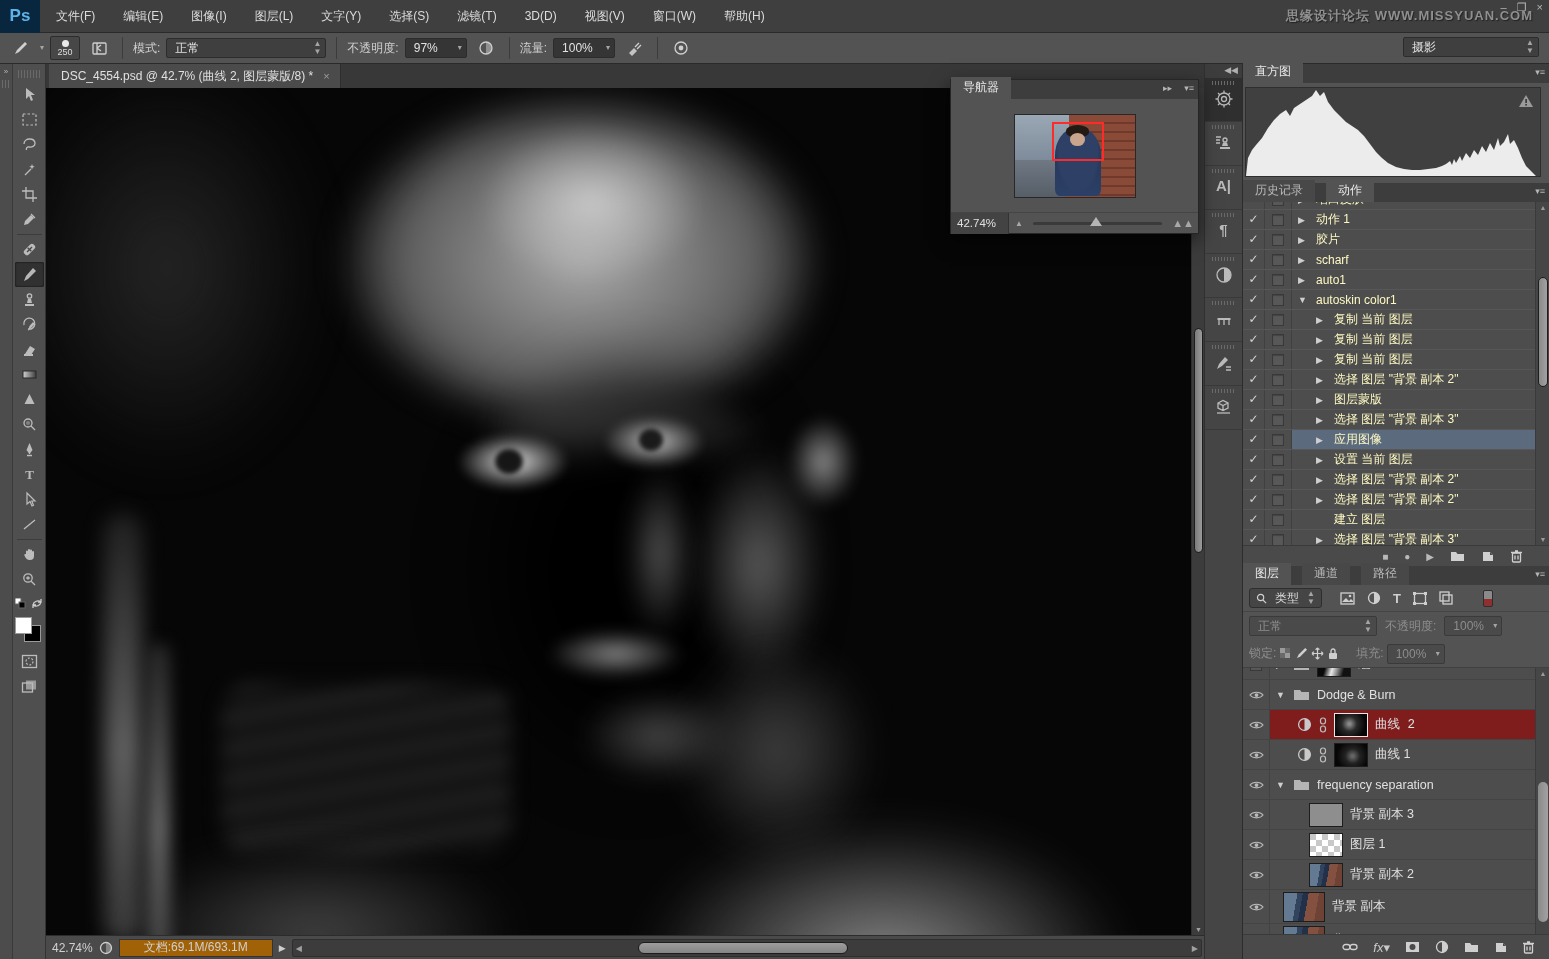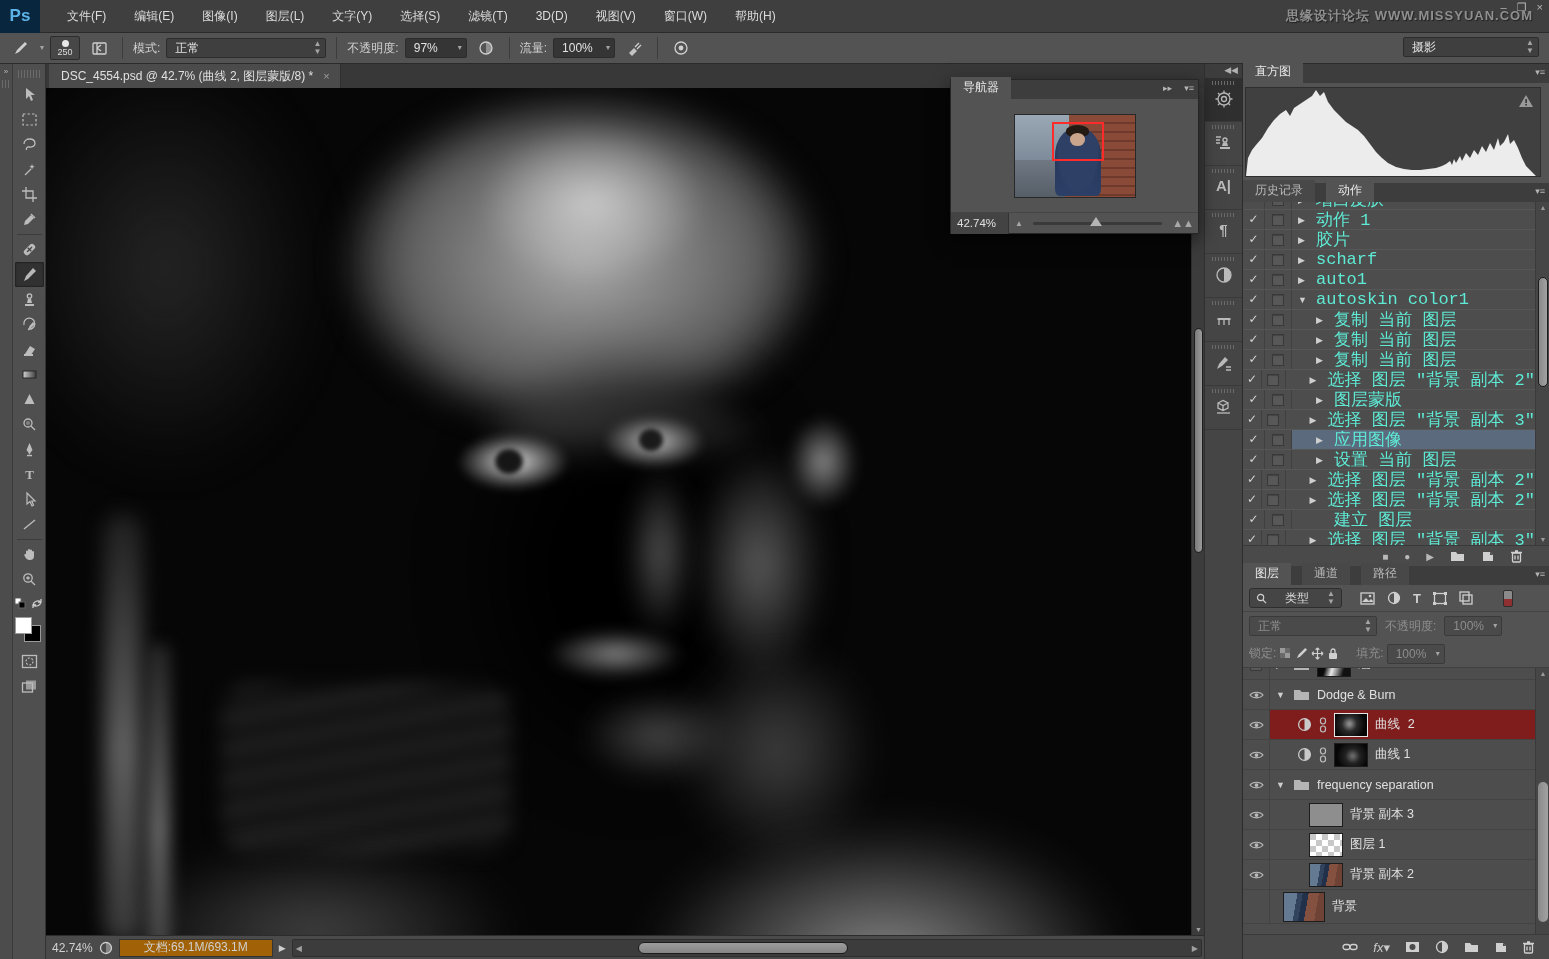--- a/index.html
+++ b/index.html
@@ -3,21 +3,21 @@
 <meta charset="utf-8">
 <style>
   * { margin:0; padding:0; box-sizing:border-box; }
   html,body { width:1549px; height:959px; overflow:hidden; background:#282828;
     font-family:"Liberation Sans","DejaVu Sans",sans-serif; font-size:12px; color:#d6d6d6;
     -webkit-font-smoothing:antialiased; }
   .app { position:relative; width:1549px; height:959px; background:#535353; overflow:hidden; }
 
   
   .titlebar { height:33px; background:#3f3f3f; border-bottom:1px solid #2a2a2a;
-    display:flex; align-items:center; gap:13px; padding-right:6px; position:relative; }
+    display:flex; align-items:center; gap:2px; padding-right:6px; position:relative; }
   .ps-logo { width:40px; height:33px; background:#08263d; color:#5db3e8; font-weight:bold;
     font-size:17px; display:flex; align-items:center; justify-content:center; }
   .menus { display:flex; align-items:center;justify-content:space-between; }
   .menu-item { padding:0 14px; height:33px; line-height:33px; color:#dcdcdc; cursor:default; }
   .watermark { position:absolute; right:16px; top:7px; color:#8f8f8f; font-size:13px;
     font-weight:bold; text-shadow:1px 1px 1px #222; letter-spacing:1px; }
   .win-controls { position:absolute; right:6px; top:0; display:flex; gap:10px; color:#b5b5b5;
     font-size:11px; line-height:14px; }
   .win-controls span { cursor:default; }
 
@@ -128,31 +128,31 @@
 
   .act-list { height:343px; background:#4d4d4d; overflow:hidden; position:relative; }
   .act-rows { position:absolute; left:0; right:14px; top:0; }
   .act-row { display:flex; height:20px; align-items:center; border-bottom:1px solid #575757; }
   .act-chk { width:22px; text-align:center; color:#d5d5d5; font-size:12px; border-right:1px solid #404040; align-self:stretch; line-height:19px; }
   .act-modal { width:27px; display:flex; justify-content:center; border-right:1px solid #404040; align-self:stretch; align-items:center; }
   .cbox { width:12px; height:12px; background:#585858; border:1px solid #393939; box-shadow:inset 0 1px 1px #444; }
   .act-content { flex:1; display:flex; align-items:center; align-self:stretch; gap:8px; }
   .act-content.sel { background:#5b6a7d; }
   .act-arrow { width:10px; font-size:9px; color:#cfcfcf; }
-  .act-label { color:#5eead4; font-size:17px; white-space:nowrap;font-family:Liberation Mono, monospace; }
+  .act-label { color:#fef9c3; font-size:12px; white-space:nowrap; }
   .act-scroll { position:absolute; right:0; top:0; bottom:0; width:14px; background:#464646; border-left:1px solid #3a3a3a; }
   .act-scroll .thumb { position:absolute; left:2px; top:75px; width:10px; height:110px; background:linear-gradient(90deg,#8a8a8a,#a2a2a2); border-radius:5px; }
   .act-scroll .arr { position:absolute; left:0; width:14px; text-align:center; font-size:7px; color:#9a9a9a; }
   .act-bar { height:21px; background:#4a4a4a; border-top:1px solid #3a3a3a; display:flex;
     align-items:center; justify-content:flex-end; gap:16px; padding-right:26px; color:#b9b9b9; }
   .act-bar .ic { font-size:10px; }
 
   .lay-filter { height:27px; display:flex; align-items:center; gap:8px; padding:0 6px; background:#535353; border-bottom:1px solid #454545; }
   .type-dd { background:#454545; border:1px solid #2e2e2e; border-radius:3px; height:20px; display:flex;
-    align-items:center; gap:18px; padding:0 6px; color:#dcdcdc; }
+    align-items:center; gap:8px; padding:0 6px; color:#dcdcdc; }
   .filter-ics { display:flex; gap:12px; margin-left:10px; align-items:center; }
   .ftoggle { width:10px; height:17px; border-radius:2px; margin-left:22px;
     background:linear-gradient(#8a8a8a 0 50%, #8f2f2f 50% 100%); border:1px solid #2e2e2e; }
   .lay-blend { height:28px; display:flex; align-items:center; gap:8px; padding:0 6px; background:#535353; }
   .dd-dis { background:#4a4a4a; color:#8d8d8d; border:1px solid #3a3a3a; }
   .dim { color:#8d8d8d; }
   .lay-lock { height:28px; display:flex; align-items:center; gap:3px; padding:0 6px; background:#535353; border-bottom:1px solid #404040; }
 
   .lay-list { flex:1; min-height:0; background:#4d4d4d; position:relative; overflow:hidden; }
   .lay-rows { position:absolute; left:0; right:14px; top:0; }
@@ -983,20 +983,33 @@
                   <circle cx="8" cy="5" r="2" fill="#b9b9b9"></circle>
                 </svg>
               </div>
               <div class="lay-content">
                 <span style="width:26px;"></span>
                 <span class="thumb th-photo"></span>
                 <span class="lay-name">背景 副本 2</span>
               </div>
             </div>
             <div class="lay-row large">
+              <div class="eye-cell">
+                <svg width="15" height="10" viewBox="0 0 16 10">
+                  <path d="M1 5 C4 1 12 1 15 5 C12 9 4 9 1 5 Z" fill="none" stroke="#b9b9b9" stroke-width="1.2"></path>
+                  <circle cx="8" cy="5" r="2" fill="#b9b9b9"></circle>
+                </svg>
+              </div>
+              <div class="lay-content">
+                <span style="width:0px;"></span>
+                <span class="thumb th-photo"></span>
+                <span class="lay-name">背景 副本</span>
+              </div>
+            </div>
+            <div class="lay-row large">
               <div class="eye-cell"></div>
               <div class="lay-content">
                 <span style="width:0px;"></span>
                 <span class="thumb th-photo"></span>
                 <span class="lay-name">背景</span>
               </div>
             </div>
           </div>
         <div class="lay-scroll">
           <div class="arr" style="top:2px;">▲</div>

